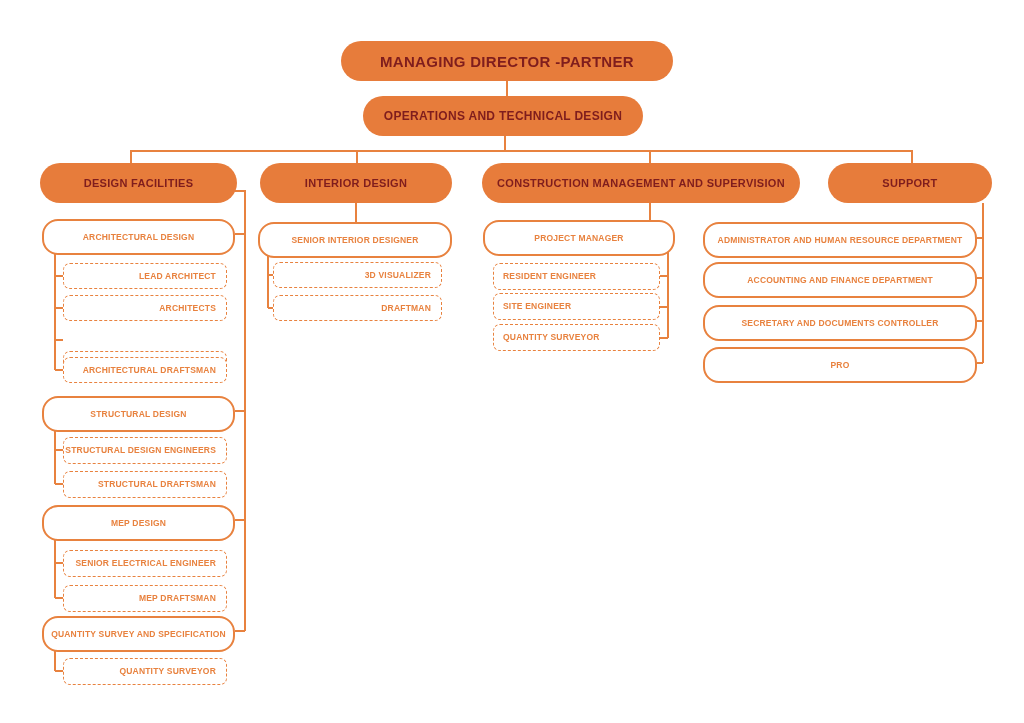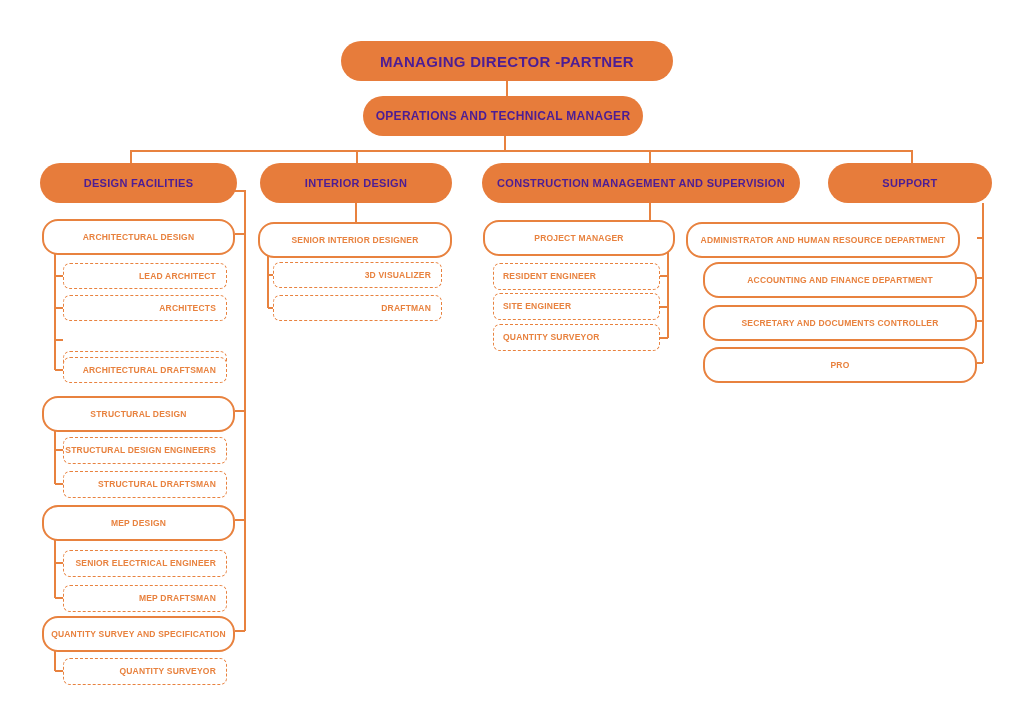--- a/index.html
+++ b/index.html
@@ -11,21 +11,21 @@
     position:relative;width:1024px;height:723px;background:#ffffff;overflow:hidden;
     font-family:"Liberation Sans", sans-serif;
   }
   #wires{position:absolute;left:0;top:0;width:1024px;height:723px;}
   .node{
     position:absolute;display:flex;align-items:center;justify-content:center;
     box-sizing:border-box;white-space:nowrap;line-height:1;
     font-weight:700;text-align:center;
   }
   .pill-solid{
-    background:var(--orange);color:#4c1d95;border-radius:20px;
+    background:var(--orange);color:#7f1d1d;border-radius:20px;
     letter-spacing:.3px;
   }
   .lvl1{font-size:15px;}
   .lvl2{font-size:12px;}
   .branch{font-size:11px;}
   .pill-outline{
     background:#ffffff;color:var(--line);
     border:2px solid var(--line);border-radius:16px;
     font-size:8.5px;letter-spacing:.2px;padding:16px 4px;
   }
@@ -60,21 +60,21 @@
       M55 646 V671 M55 671 H63
       M356 203 V222
       M268 252 V308 M268 275 H273 M268 308 H273
       M650 203 V220
       M668 251 V338 M660 276 H668 M660 307 H668 M660 338 H668
       M983 203 V363 M977 238 H983 M977 278 H983 M977 321 H983 M977 363 H983
     "></path>
   </svg>
 
   <div class="node pill-solid lvl1" style="left:341px;top:41px;width:332px;height:40px;">MANAGING DIRECTOR -PARTNER</div>
-  <div class="node pill-solid lvl2" style="left:363px;top:96px;width:280px;height:40px;">OPERATIONS AND TECHNICAL MANAGER</div>
+  <div class="node pill-solid lvl2" style="left:363px;top:96px;width:280px;height:40px;">OPERATIONS AND TECHNICAL DESIGN</div>
 
   <div class="node pill-solid branch" style="left:40px;top:163px;width:197px;height:40px;">DESIGN FACILITIES</div>
   <div class="node pill-solid branch" style="left:260px;top:163px;width:192px;height:40px;">INTERIOR DESIGN</div>
   <div class="node pill-solid branch" style="left:482px;top:163px;width:318px;height:40px;">CONSTRUCTION MANAGEMENT AND SUPERVISION</div>
   <div class="node pill-solid branch" style="left:828px;top:163px;width:164px;height:40px;">SUPPORT</div>
 
   <div class="node pill-outline" style="left:42px;top:219px;width:193px;height:31px;">ARCHITECTURAL DESIGN</div>
   <div class="node box-dashed align-right" style="left:63px;top:263px;width:164px;height:26px;">LEAD ARCHITECT</div>
   <div class="node box-dashed align-right" style="left:63px;top:295px;width:164px;height:26px;">ARCHITECTS</div>
   <div class="node box-dashed align-right" style="left:63px;top:327px;width:164px;height:26px;margin-top:24px;">3D VISUALIZERS</div>
@@ -93,18 +93,18 @@
 
   <div class="node pill-outline" style="left:258px;top:222px;width:194px;height:30px;">SENIOR INTERIOR DESIGNER</div>
   <div class="node box-dashed align-right" style="left:273px;top:262px;width:169px;height:26px;">3D VISUALIZER</div>
   <div class="node box-dashed align-right" style="left:273px;top:295px;width:169px;height:26px;">DRAFTMAN</div>
 
   <div class="node pill-outline" style="left:483px;top:220px;width:192px;height:31px;">PROJECT MANAGER</div>
   <div class="node box-dashed align-left" style="left:493px;top:263px;width:167px;height:27px;">RESIDENT ENGINEER</div>
   <div class="node box-dashed align-left" style="left:493px;top:293px;width:167px;height:27px;">SITE ENGINEER</div>
   <div class="node box-dashed align-left" style="left:493px;top:324px;width:167px;height:27px;">QUANTITY SURVEYOR</div>
 
-  <div class="node pill-outline" style="left:686px;top:222px;width:274px;height:24px;">ADMINISTRATOR AND HUMAN RESOURCE DEPARTMENT</div>
+  <div class="node pill-outline" style="left:703px;top:222px;width:274px;height:24px;">ADMINISTRATOR AND HUMAN RESOURCE DEPARTMENT</div>
   <div class="node pill-outline" style="left:703px;top:305px;width:274px;height:32px;">SECRETARY AND DOCUMENTS CONTROLLER</div>
   <div class="node pill-outline" style="left:703px;top:262px;width:274px;height:32px;">ACCOUNTING AND FINANCE DEPARTMENT</div>
   <div class="node pill-outline" style="left:703px;top:347px;width:274px;height:32px;">PRO</div>
 
 </div>
 
 </body></html>

